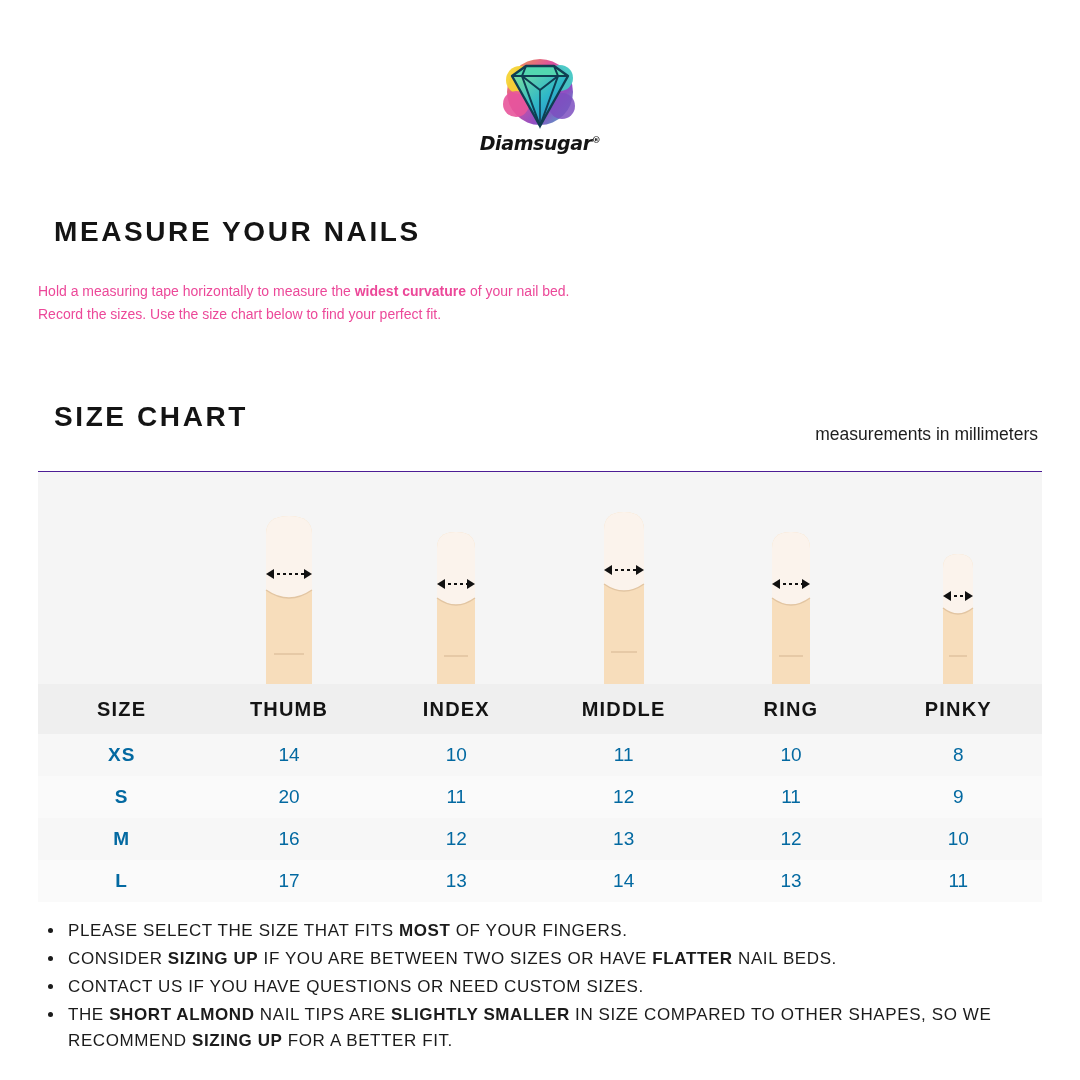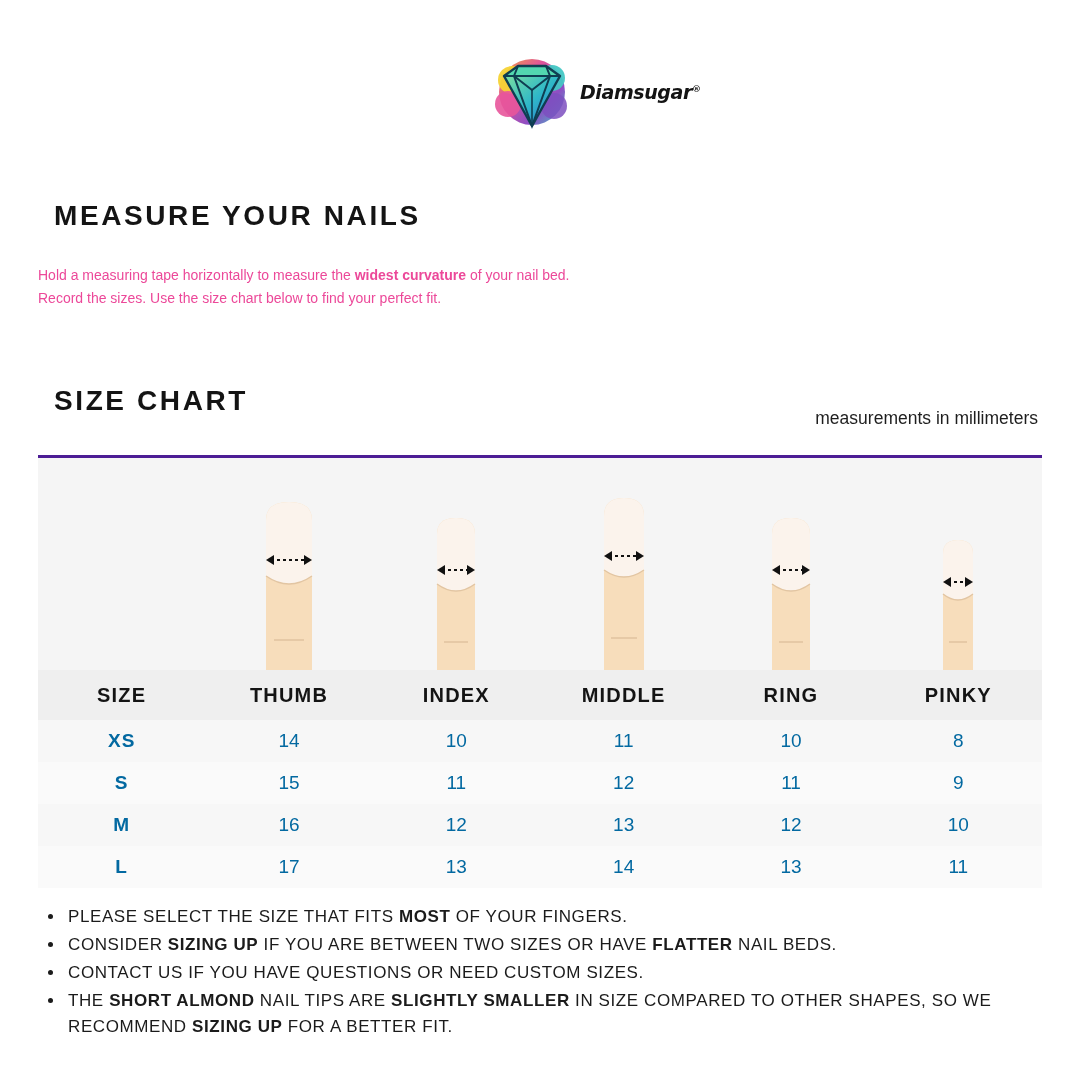--- a/index.html
+++ b/index.html
@@ -18,21 +18,21 @@
     display: flex;
     align-items: center;
     justify-content: center;
     padding-top: 52px;
     gap: 18px;
   }
   .logo-wrap {
     width: 112px;
     position: relative;
     display: flex;
-    flex-direction: row;
+    flex-direction: column;
     align-items: center;
   }
   .gem {
     position: relative;
     width: 96px;
     height: 86px;
   }
   .gem svg { display:block; }
   .brandname {
     font-family: "DejaVu Sans", sans-serif;
@@ -79,21 +79,21 @@
   }
   .units {
     font-size: 17.5px;
     color: #1e1e1e;
     padding-bottom: 4px;
   }
 
   
   .table-wrap {
     margin: 22px 38px 0 38px;
-    border-top: 3px solid #4c1d95;
+    border-top: 1px solid #4c1d95;
   }
   .nail-row {
     background: #f5f5f5;
     display: grid;
     grid-template-columns: 1fr 1fr 1fr 1fr 1fr 1fr;
     align-items: flex-end;
     height: 212px;
   }
   .nail-cell { display:flex; align-items:flex-end; justify-content:center; height:100%; }
   .nail-cell svg { display:block; }
@@ -281,21 +281,21 @@
   <div class="data-row">
     <div class="data-cell size-label">XS</div>
     <div class="data-cell">14</div>
     <div class="data-cell">10</div>
     <div class="data-cell">11</div>
     <div class="data-cell">10</div>
     <div class="data-cell">8</div>
   </div>
   <div class="data-row">
     <div class="data-cell size-label">S</div>
-    <div class="data-cell">15</div>
+    <div class="data-cell">20</div>
     <div class="data-cell">11</div>
     <div class="data-cell">12</div>
     <div class="data-cell">11</div>
     <div class="data-cell">9</div>
   </div>
   <div class="data-row">
     <div class="data-cell size-label">M</div>
     <div class="data-cell">16</div>
     <div class="data-cell">12</div>
     <div class="data-cell">13</div>

